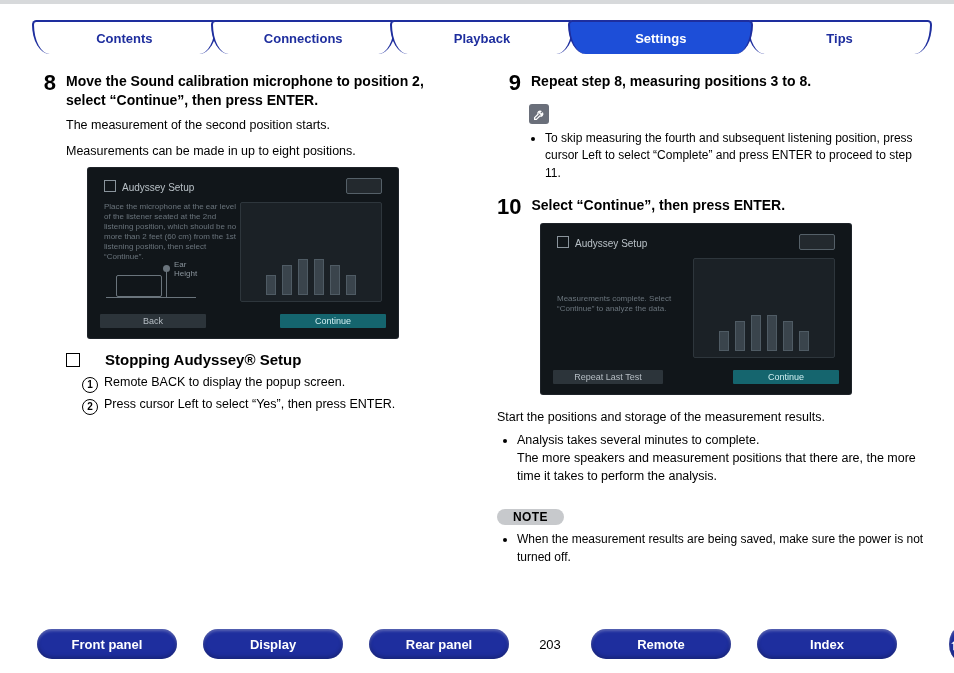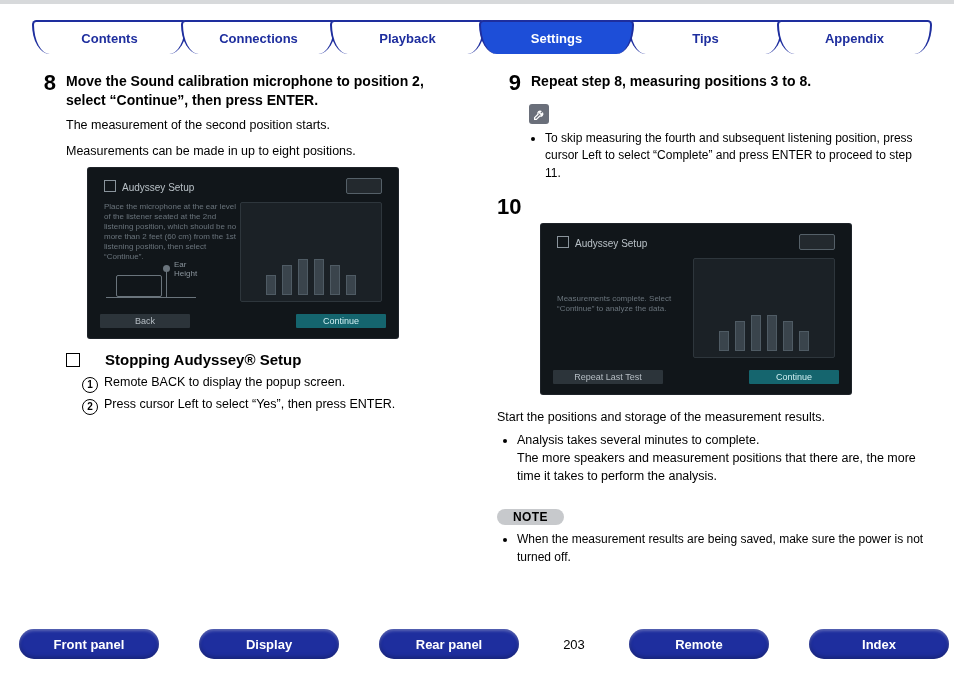--- a/index.html
+++ b/index.html
@@ -44,21 +44,21 @@
     background:#11161a;border-radius:2px;
     box-shadow:0 0 0 1px #1e2329;
     position:relative;color:#cfd6dc;
     font:11px/1.2 Arial;
   }
   .shot .title{position:absolute;top:12px;left:16px;font-size:10px;color:#b8c0c6}
   .shot .title:before{content:"";display:inline-block;width:10px;height:10px;border:1px solid #8a949c;margin-right:6px;vertical-align:-1px}
   .shot .brand{position:absolute;top:10px;right:16px;width:34px;height:14px;background:#23292e;border:1px solid #556068;border-radius:2px}
   .shot .blurb{position:absolute;top:34px;left:16px;right:160px;font-size:8px;line-height:1.25;color:#6a747c}
   .shot .panel{position:absolute;top:34px;right:16px;bottom:36px;width:140px;background:#1b2126;border:1px solid #2e363c;border-radius:2px}
-  .shot .btn{position:absolute;bottom:10px;height:14px;width:90px;font-size:9px;display:flex;align-items:center;justify-content:center;border-radius:1px}
+  .shot .btn{position:absolute;bottom:10px;height:14px;width:106px;font-size:9px;display:flex;align-items:center;justify-content:center;border-radius:1px}
   .shot .btn.l{left:12px;background:#2c343a;color:#b6bec4}
   .shot .btn.r{right:12px;background:#15656e;color:#cfeef1}
   
   .shot .panel .sil{position:absolute;bottom:6px;left:0;right:0;height:42px;display:flex;justify-content:center;gap:6px;align-items:flex-end}
   .shot .panel .sil i{display:block;width:8px;background:#3a444c;border:1px solid #4f5b64}
   .shot .panel .sil i.h1{height:18px}.shot .panel .sil i.h2{height:28px}.shot .panel .sil i.h3{height:34px}
 
   
   .shot .sofa{position:absolute;left:18px;bottom:40px;width:90px;height:38px;border-bottom:1px solid #6a747c}
   .shot .sofa .seat{position:absolute;bottom:0;left:10px;width:44px;height:20px;border:1px solid #6a747c;border-radius:2px}
@@ -77,21 +77,21 @@
   .bullets{margin:2px 0 14px 32px;font:400 12px/1.45 Arial}
   .bullets li{margin:0 0 4px 0}
   ul.bullets{padding-left:16px}
 
   .analysis{font:400 12.5px/1.5 Arial;margin:6px 0 4px 0}
 
   
   .note{display:inline-block;background:#c7c9cc;border-radius:10px;padding:2px 16px;font:700 12px/1 Arial;letter-spacing:.4px;margin:10px 0 4px 0}
 
   
-  .bottom{position:absolute;left:19px;right:28px;bottom:18px;display:flex;align-items:center;gap:40px}
+  .bottom{position:absolute;left:37px;right:28px;bottom:18px;display:flex;align-items:center;gap:26px}
   .pill{
     min-width:104px;height:30px;padding:0 18px;
     background:#1e2e9e;color:#fff;
     border-radius:16px;
     display:flex;align-items:center;justify-content:center;
     font:700 13px/1 Arial;box-shadow:inset 0 -2px 4px rgba(0,0,0,.25),inset 0 2px 3px rgba(255,255,255,.28);
     cursor:pointer;
   }
   .pagenum{font:400 13px/1 Arial;color:#000;min-width:30px;text-align:center;flex:0 0 auto}
   .bottom .spacer{flex:1}
@@ -108,21 +108,20 @@
 <body>
 
 <div class="sheet">
 
   <div class="tabs">
     <div class="tab">Contents</div>
     <div class="tab">Connections</div>
     <div class="tab">Playback</div>
     <div class="tab active">Settings</div>
     <div class="tab">Tips</div>
-    <div class="tab">Appendix</div>
   </div>
 
   <div class="cols">
 
     <div class="col">
 
       <div class="step">
         <div class="step-num">8</div>
         <div class="step-head">Move the Sound calibration microphone to position 2, select “Continue”, then press ENTER.</div>
       </div>
@@ -175,20 +174,21 @@
         <svg width="13" height="13" viewBox="0 0 24 24" fill="none" stroke="#fff" stroke-width="2.4" stroke-linecap="round" stroke-linejoin="round">
             <path d="M14.7 6.3a4 4 0 0 0-5.4 5.1L3 17.7V21h3.3l6.3-6.3a4 4 0 0 0 5.1-5.4L15 12l-3-3 2.7-2.7z"></path>
           </svg>
       </div>
       <ul class="bullets">
         <li>To skip measuring the fourth and subsequent listening position, press cursor Left to select “Complete” and press ENTER to proceed to step 11.</li>
       </ul>
 
       <div class="step">
         <div class="step-num">10</div>
+        <div class="step-head">Select “Continue”, then press ENTER.</div>
       </div>
 
       
       <div class="shot" style="margin-left:44px">
         <div class="title">Audyssey Setup</div>
         <div class="brand"></div>
         <div class="blurb" style="top:70px">Measurements complete. Select “Continue” to analyze the data.</div>
         <div class="panel">
           <div class="sil">
               <i class="h1"></i>

